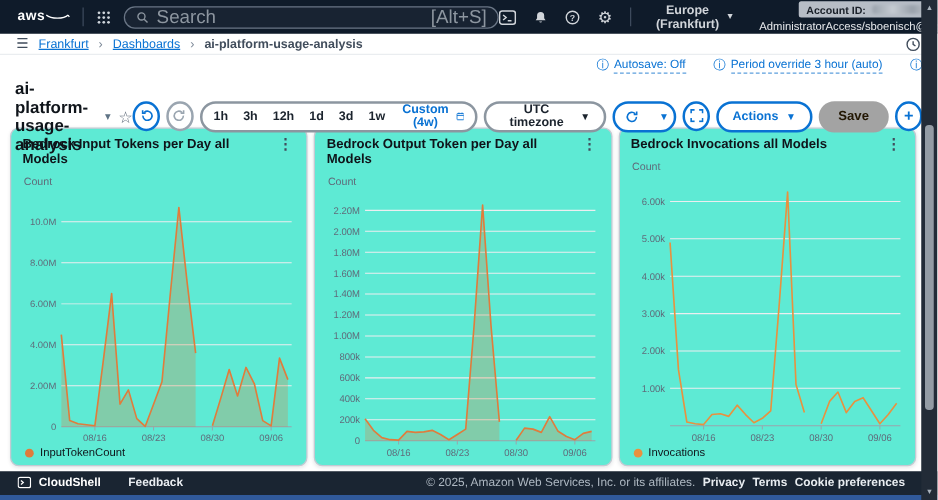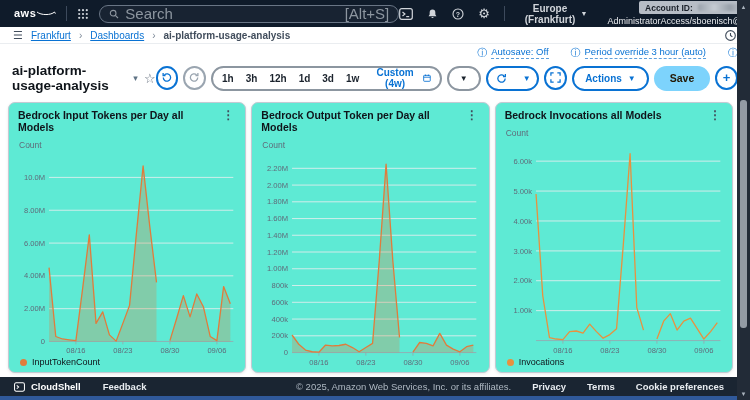--- a/index.html
+++ b/index.html
@@ -65,21 +65,21 @@
   .pill{height:25px;border-radius:13px;display:flex;align-items:center;gap:6px;padding:0 11px;
         font-size:10px;font-weight:bold;box-sizing:border-box;background:#fff;border:none}
   .pill.grayb{border:2px solid #8c96a0;color:#1b232d}
   .pill.blueb{border:2px solid #0972d3;color:#0972d3}
   .splitpill{height:25px;border:2px solid #0972d3;border-radius:13px;display:flex;align-items:stretch;
              box-sizing:border-box;overflow:hidden;background:#fff}
   .splitpill .seg{padding:0 8px;display:flex;align-items:center;background:none;border:none}
   .splitpill .vsep{width:2px;background:#0972d3}
   .caret-blue{color:#0972d3;font-size:8px}
   .caret-dk{color:#1b232d;font-size:8px}
-  .save{height:25px;border-radius:13px;background:#7dd3fc;border:none;color:#231703;font-weight:bold;
+  .save{height:25px;border-radius:13px;background:#a3a3a3;border:none;color:#231703;font-weight:bold;
         font-size:10.5px;padding:0 16px}
   .plusbtn{font-size:13px}
 
   
   .charts{position:absolute;top:100px;left:0;width:750px;height:276px;display:flex;gap:5px;
           padding:2px 17px 0 8px;box-sizing:border-box}
   .card{flex:1;background:#5eead4;border:1px solid #c3cad3;border-radius:7px;
         box-shadow:0 1px 3px rgba(15,25,40,.10);display:flex;flex-direction:column;
         padding:6px 9px 4px;box-sizing:border-box;height:271px}
   .card-head{display:flex;justify-content:space-between;align-items:flex-start}
@@ -89,24 +89,24 @@
   .plot{width:100%;flex:1;display:block}
   .plot text{font-family:"Liberation Sans",sans-serif}
   .legend{display:flex;align-items:center;gap:5px;font-size:9px;color:#0f141a;padding:1px 0 1px 2px;cursor:pointer}
   .ldot{width:7px;height:7px;border-radius:50%;background:#e07c3c}
 
   
   .footer{position:absolute;left:0;bottom:4px;width:750px;height:19px;background:#1a2532;display:flex;
           align-items:center;justify-content:space-between;padding:0 26px 0 14px;box-sizing:border-box;
           font-size:9.5px;color:#fff;z-index:5}
   .f-left{display:flex;gap:22px;align-items:center}
-  .f-cloudshell{display:flex;gap:6px;align-items:flex-end;background:none;border:none;color:#fff;
+  .f-cloudshell{display:flex;gap:6px;align-items:flex-start;background:none;border:none;color:#fff;
                 font-size:9.5px;font-weight:bold;padding:0}
   .f-link{background:none;border:none;color:#e9edf1;font-size:9.5px;font-weight:bold;padding:0}
-  .f-right{display:flex;gap:21px;align-items:flex-end}
+  .f-right{display:flex;gap:6px;align-items:flex-end}
   .f-copy{color:#aeb8c2}
   .strip{position:absolute;bottom:0;left:0;width:750px;height:4px;background:#30599a}
 
   
   .vscroll{position:absolute;top:0;right:0;width:13px;height:400px;background:#222b37;z-index:9}
   .vthumb{position:absolute;left:3px;width:7px;top:100px;height:228px;background:#939ba4;border-radius:3px;cursor:grab}
   .varr{position:absolute;left:0;width:13px;height:11px;color:#aab3bd;font-size:6px;display:flex;
         align-items:center;justify-content:center;cursor:pointer}
   .varr.up{top:1px}.varr.down{bottom:1px}
 </style>
@@ -246,20 +246,21 @@
           <span>Custom (4w)</span>
           <svg width="10" height="10" viewBox="0 0 12 12">
             <rect x="1" y="2" width="10" height="9" rx="1" fill="none" stroke="#0972d3" stroke-width="1.3"></rect>
             <line x1="1" y1="4.8" x2="11" y2="4.8" stroke="#0972d3" stroke-width="1.3"></line>
             <line x1="3.8" y1="0.8" x2="3.8" y2="3" stroke="#0972d3" stroke-width="1.3"></line>
             <line x1="8.2" y1="0.8" x2="8.2" y2="3" stroke="#0972d3" stroke-width="1.3"></line>
           </svg>
         </button>
       </div>
       <button class="pill grayb">
+        <span>UTC timezone</span>
         <span class="caret-dk">▼</span>
       </button>
       <div class="splitpill">
         <button class="seg">
           <svg width="11" height="11" viewBox="0 0 12 12">
             <path d="M10 6a4 4 0 1 1-1.2-2.85" fill="none" stroke="#0972d3" stroke-width="1.4"></path>
             <path d="M10.2 1.2v2.6H7.6" fill="none" stroke="#0972d3" stroke-width="1.4"></path>
           </svg>
         </button>
         <div class="vsep"></div>

